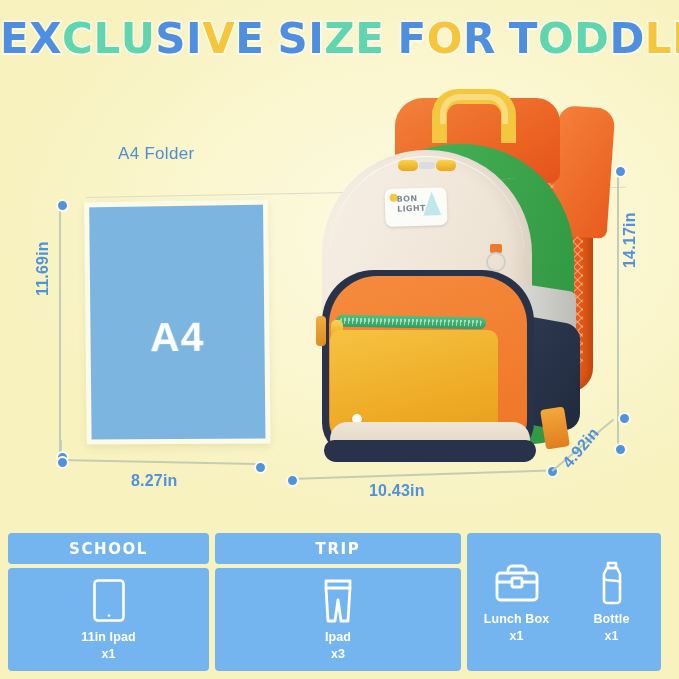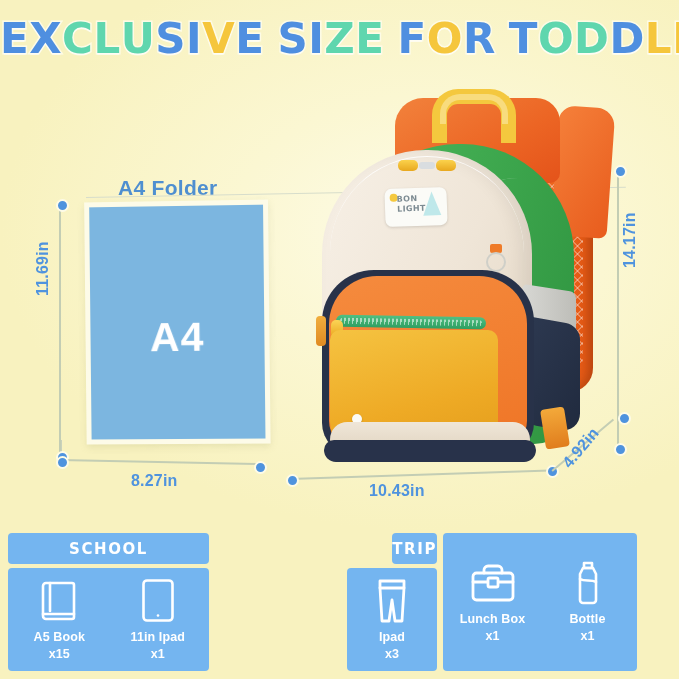--- a/index.html
+++ b/index.html
@@ -27,22 +27,22 @@
   .title span{
     display:inline-block;
     -webkit-text-stroke:3px #fdfbe6;
     paint-order:stroke fill;
     text-shadow:0 2px 0 rgba(255,255,255,.55);
   }
   .sp{width:13px;display:inline-block;-webkit-text-stroke:0;}
 
   
   .a4-label{
-    position:absolute;left:118px;top:176px;
-    font-size:21px;font-weight:bold;color:#4f8fd0;
+    position:absolute;left:118px;top:144px;
+    font-size:17px;font-weight:normal;color:#4f8fd0;
     letter-spacing:.3px;
   }
   .a4-sheet{
     position:absolute;left:85px;top:201px;width:184px;height:243px;
     background:#7cb6e0;
     border:5px solid #fdfbe8;
     box-sizing:border-box;
     transform:perspective(900px) rotateY(-2.2deg) rotate(-0.6deg);
     box-shadow:0 3px 7px rgba(150,150,90,.18);
   }
@@ -292,21 +292,21 @@
     background:#ef7b28;
   }
 
   
   .cap{
     position:absolute;left:8px;top:533px;width:663px;height:138px;
     display:flex;gap:6px;
   }
   .cap-col{display:flex;flex-direction:column;gap:4px;}
   .cap-col.school{width:201px;}
-  .cap-col.trip{width:222px;align-items:flex-end;}
+  .cap-col.trip{width:246px;}
   .cap-col.outing{width:194px;}
   .cap-head{
     height:31px;background:#74b5f0;border-radius:4px;
     display:flex;align-items:center;justify-content:center;
     color:#ffffff;font-family:"DejaVu Sans",sans-serif;
     font-weight:bold;font-size:15px;letter-spacing:1.6px;
   }
   .cap-body{
     flex:1;background:#74b5f0;border-radius:4px;
     display:flex;align-items:center;justify-content:space-around;
@@ -418,31 +418,20 @@
   <div class="dimtxt lbl-1043">10.43in</div>
 
   <div class="d-depth"></div>
   <div class="dot" style="left:618px;top:412px"></div>
   <div class="dimtxt lbl-492">4.92in</div>
 
   <div class="cap" id="cap-table">
       <div class="cap-col school">
         <div class="cap-head">SCHOOL</div>
         <div class="cap-body">
-          <div class="cap-item">
-            <div class="cap-icon">
-              <svg width="40" height="44" viewBox="0 0 40 44" fill="none" stroke="#fff" stroke-width="2.6" stroke-linejoin="round" stroke-linecap="round">
-                <path d="M7 4h26a2 2 0 0 1 2 2v32a2 2 0 0 1-2 2H7a3 3 0 0 1-3-3V7a3 3 0 0 1 3-3z"></path>
-                <path d="M11 4v28"></path>
-                <path d="M4 35h31"></path>
-              </svg>
-            </div>
-            <div class="cap-name">A5 Book</div>
-            <div class="cap-qty">x15</div>
-          </div>
           <div class="cap-item">
             <div class="cap-icon">
               <svg width="34" height="45" viewBox="0 0 34 45" fill="none" stroke="#fff" stroke-width="2.6" stroke-linejoin="round" stroke-linecap="round">
                 <rect x="2.5" y="2.5" width="29" height="40" rx="3.5"></rect>
                 <circle cx="17" cy="37.5" r="1.3" fill="#fff" stroke="none"></circle>
               </svg>
             </div>
             <div class="cap-name">11in Ipad</div>
             <div class="cap-qty">x1</div>
           </div>

